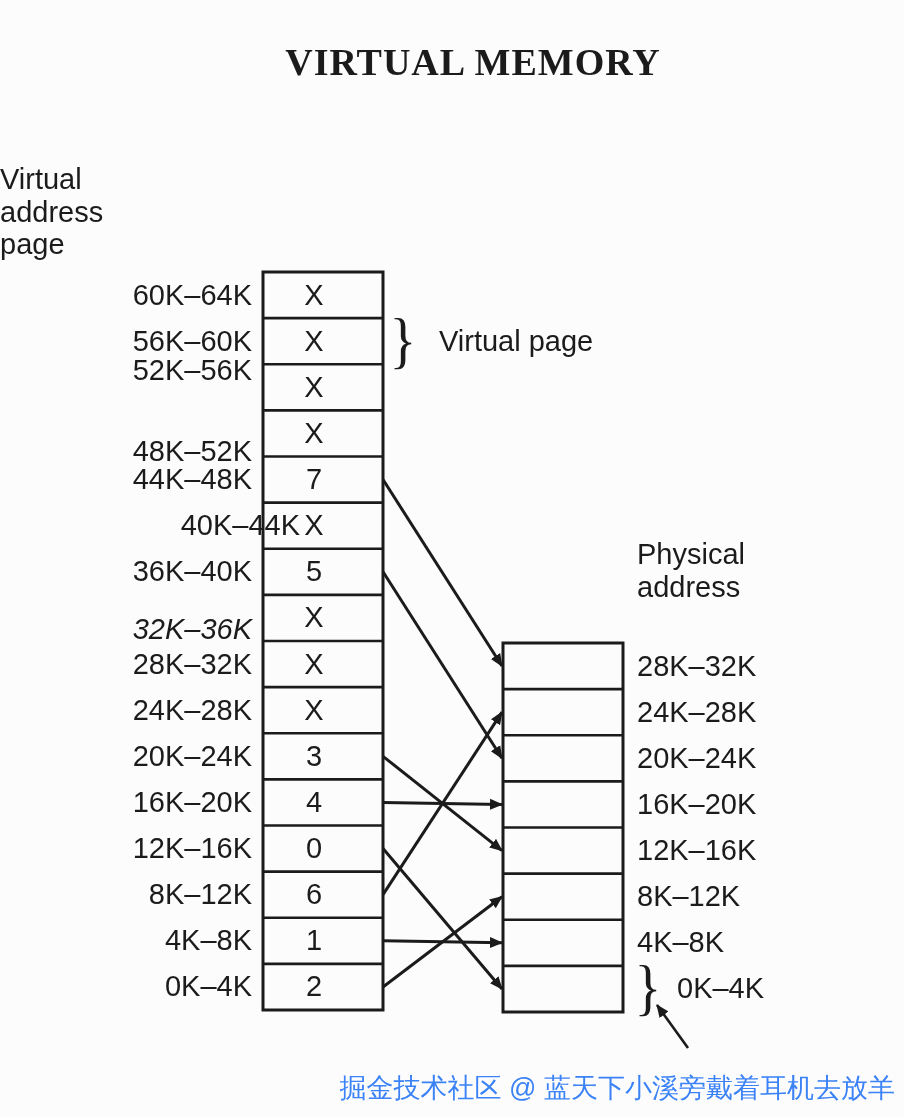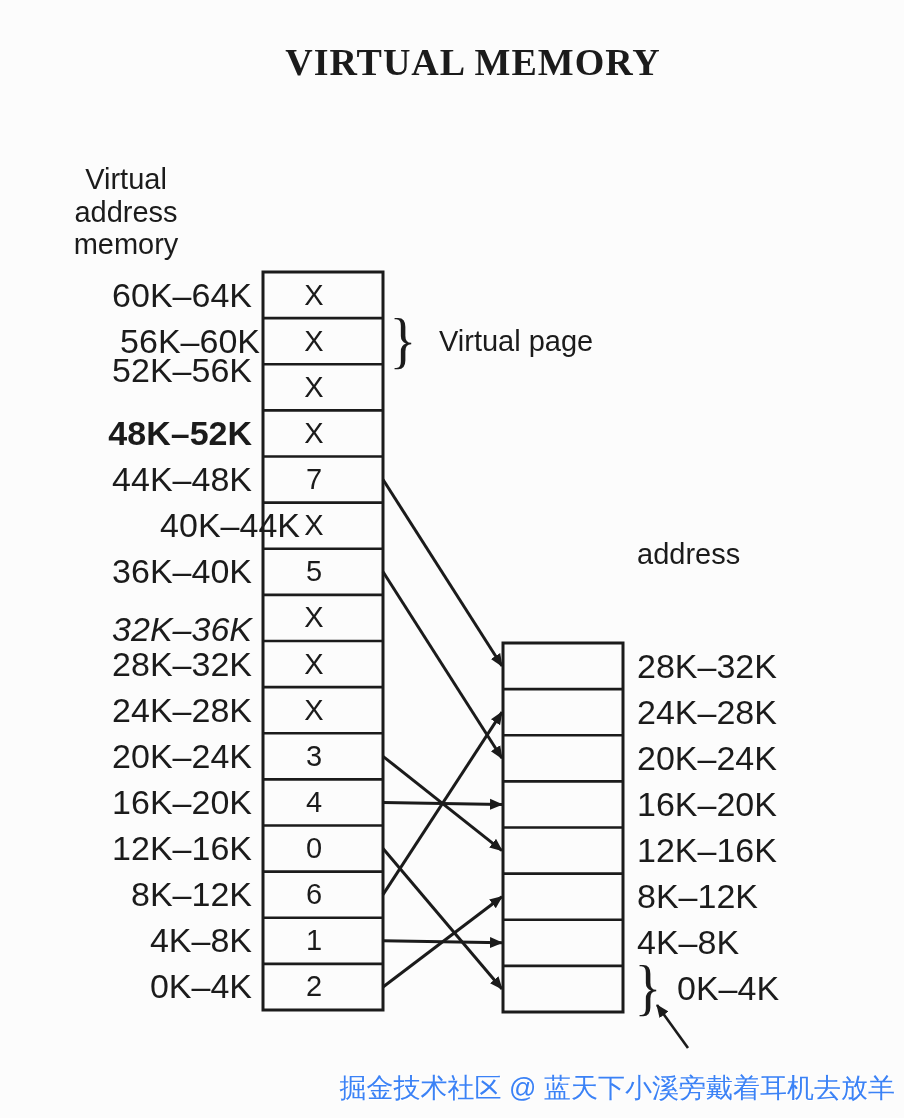--- a/index.html
+++ b/index.html
@@ -16,26 +16,26 @@
     text-align:center;
     font-family:"Liberation Serif","DejaVu Serif",serif;
     font-size:38px;line-height:44px;font-weight:600;
     letter-spacing:1px;
     margin-left:21px;
   }
   .heading{
     position:absolute;
     font-size:29px;line-height:32.5px;
   }
-  .heading.vas{left:0;top:163px;width:252px;text-align:center;}
+  .heading.vas{left:0;top:163px;width:252px;text-align:left;}
   .heading.pma{left:637px;top:538px;width:220px;text-align:left;}
   .row-label{
     position:absolute;height:46.125px;
     display:flex;align-items:center;
-    font-size:34px;
+    font-size:29px;
   }
   .row-label.vlabel{left:0;width:252px;justify-content:flex-end;}
   .row-label.plabel{left:637px;width:220px;justify-content:flex-start;}
   .row-label.plabel.indent{padding-left:40px;width:180px;}
   .cell-value{
     position:absolute;width:120px;height:46.125px;
     display:flex;align-items:center;justify-content:center;
     font-size:29px;
     transform:translateX(-9px);
   }
@@ -64,24 +64,25 @@
 </head>
 <body>
 
 <div class="canvas">
 
   <div class="title">VIRTUAL MEMORY</div>
 
   <div class="heading vas">
     <div>Virtual</div>
     <div>address</div>
-    <div>memory</div>
+    <div>page</div>
   </div>
 
   <div class="heading pma">
+    <div>Physical</div>
     <div>address</div>
   </div>
 
   <svg class="lines" id="diagram-svg" width="904" height="1118">
     <defs>
       <marker id="ah" markerUnits="userSpaceOnUse" markerWidth="15" markerHeight="13" refX="12" refY="6" orient="auto">
         <path d="M0,0.5 L13,6 L0,11.5 z" fill="#1b1b1b"></path>
       </marker>
     </defs>
     <g id="svg-content">
@@ -117,25 +118,25 @@
         <line x1="383" y1="894.6875" x2="502" y2="712.1875" stroke="#1b1b1b" stroke-width="3" marker-end="url(#ah)"></line>
         <line x1="383" y1="940.8125" x2="502" y2="942.8125" stroke="#1b1b1b" stroke-width="3" marker-end="url(#ah)"></line>
         <line x1="383" y1="986.9375" x2="502" y2="896.6875" stroke="#1b1b1b" stroke-width="3" marker-end="url(#ah)"></line>
         <line x1="688" y1="1048" x2="657" y2="1005" stroke="#1b1b1b" stroke-width="2.6" marker-end="url(#ah)"></line>
       </g>
   </svg>
 
   <div id="rows-layer">
       <div class="row-label vlabel" style="top: 272px;">60K–64K</div>
       <div class="cell-value" style="top: 272px; left: 263px;">X</div>
-      <div class="row-label vlabel" style="top: 318.125px; margin-left: 8px;">56K–60K</div>
+      <div class="row-label vlabel" style="top: 318.125px;">56K–60K</div>
       <div class="cell-value" style="top: 318.125px; left: 263px;">X</div>
       <div class="row-label vlabel" style="top: 347px;">52K–56K</div>
       <div class="cell-value" style="top: 364.25px; left: 263px;">X</div>
-      <div class="row-label vlabel" style="top: 410px; font-weight: bold;">48K–52K</div>
+      <div class="row-label vlabel" style="top: 428px;">48K–52K</div>
       <div class="cell-value" style="top: 410.375px; left: 263px;">X</div>
       <div class="row-label vlabel" style="top: 456.5px;">44K–48K</div>
       <div class="cell-value" style="top: 456.5px; left: 263px;">7</div>
       <div class="row-label vlabel" style="top: 502.625px; padding-left: 48px;">40K–44K</div>
       <div class="cell-value" style="top: 502.625px; left: 263px;">X</div>
       <div class="row-label vlabel" style="top: 548.75px;">36K–40K</div>
       <div class="cell-value" style="top: 548.75px; left: 263px;">5</div>
       <div class="row-label vlabel" style="top: 606px; font-style: italic;">32K–36K</div>
       <div class="cell-value" style="top: 594.875px; left: 263px;">X</div>
       <div class="row-label vlabel" style="top: 641px;">28K–32K</div>

